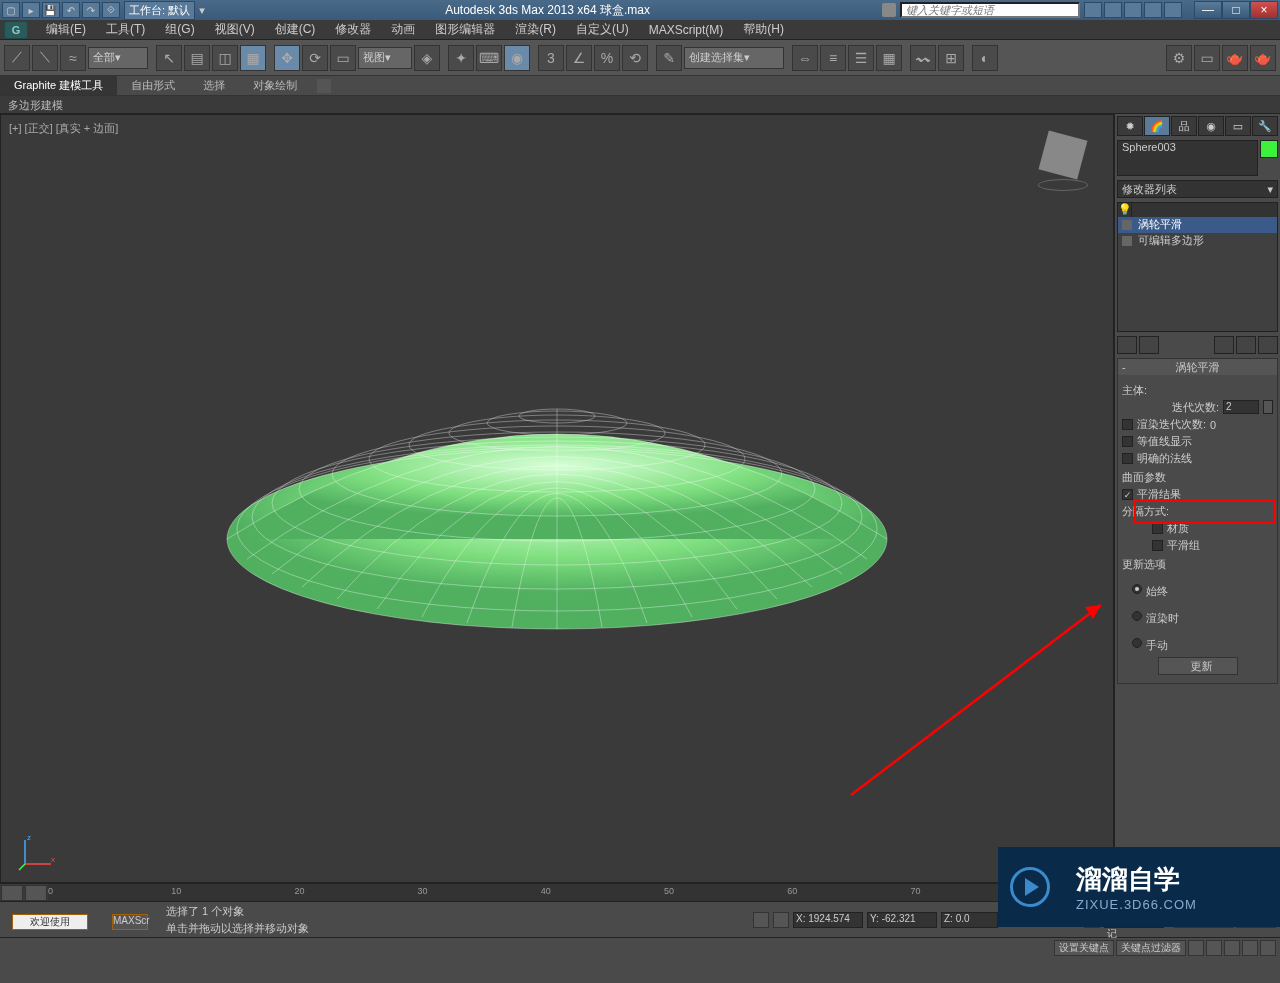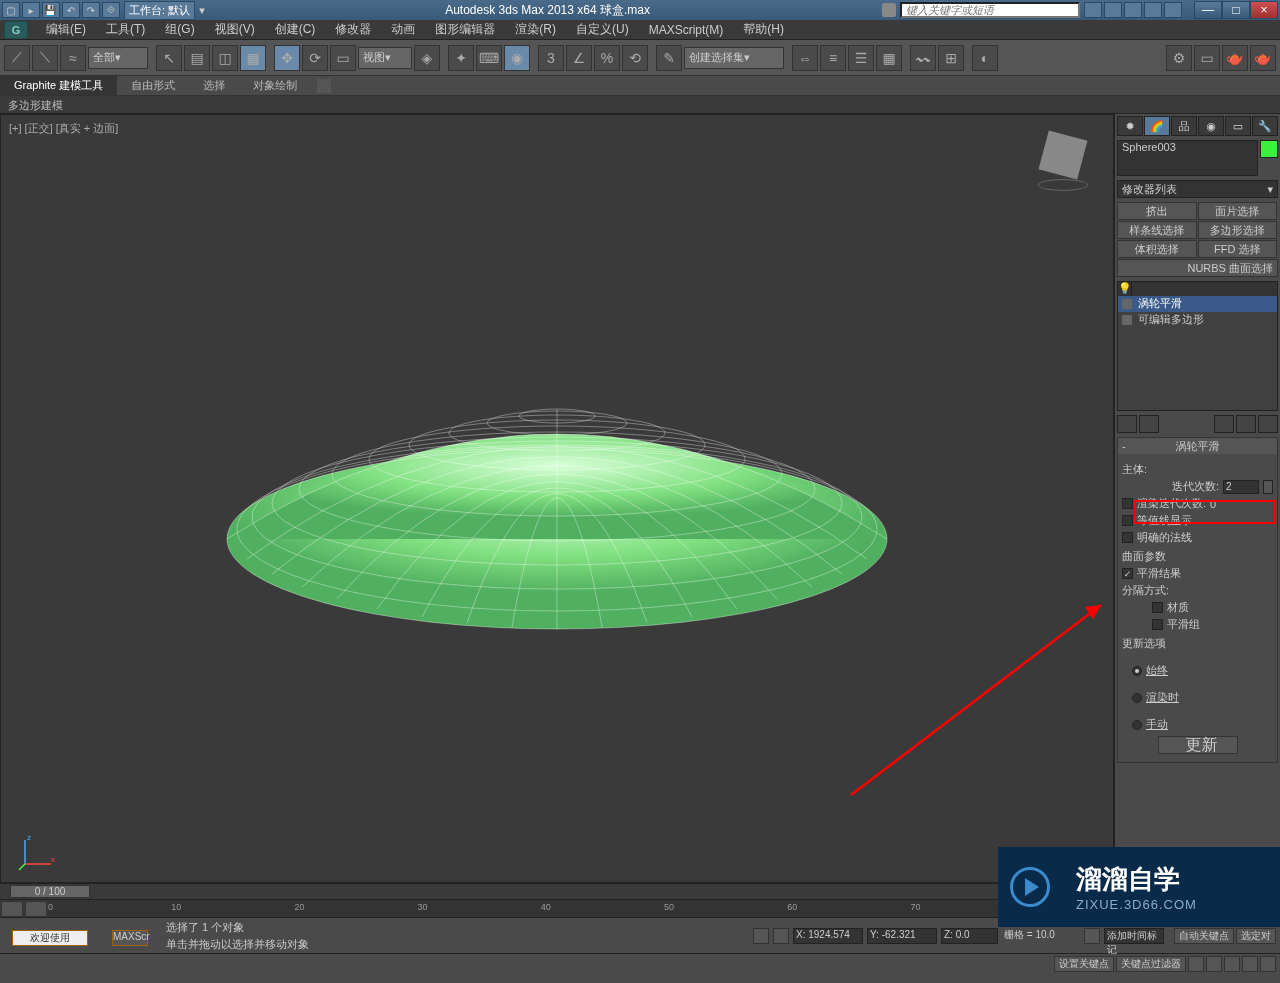--- a/index.html
+++ b/index.html
@@ -64,31 +64,31 @@
 .mod-stack .ms-item { height: 16px; padding: 0 4px 0 20px; font-size: 11px; color: #ccc; position: relative; }
 .mod-stack .ms-item.sel { background: #3a5a8a; color: #fff; }
 .mod-stack .ms-item::before { content: ''; position: absolute; left: 4px; top: 3px; width: 10px; height: 10px; background: #666; }
 .stack-btns { display: flex; padding: 2px; gap: 2px; justify-content: space-between; }
 .stack-btns .sb { width: 20px; height: 18px; background: #444; border: 1px solid #222; }
 
 .rollout { margin: 2px; border: 1px solid #333; }
 .rollout-hdr { height: 16px; background: #555; text-align: center; font-size: 11px; color: #ccc; line-height: 16px; position: relative; }
 .rollout-hdr::before { content: '-'; position: absolute; left: 4px; }
 .rollout-body { padding: 4px; font-size: 11px; color: #ccc; }
-.param-row { display: flex; align-items: center; margin: 2px 0; gap: 4px; }
+.param-row { display: flex; margin: 2px 0; gap: 4px; }
 .param-row .lbl { flex: 1; text-align: right; font-size: 11px; }
 .param-row .spinner { width: 36px; height: 14px; background: #333; border: 1px solid #222; text-align: left; padding: 0 2px; font-size: 10px; }
 .param-row .spinbtn { width: 10px; height: 14px; background: #555; border: 1px solid #222; }
 .chk { display: flex; align-items: center; gap: 4px; margin: 2px 0; font-size: 11px; }
 .chk .box { width: 11px; height: 11px; background: #333; border: 1px solid #222; display:flex;align-items:center;justify-content:center;font-size:9px;color:#ccc; }
-.radio { display: flex; align-items: center; gap: 4px; margin: 12px 0 2px 10px; font-size: 11px; text-decoration: underline; }
+.radio { display: flex; align-items: flex-start; gap: 4px; margin: 12px 0 2px 10px; font-size: 11px; }
 .radio .dot { width: 10px; height: 10px; border-radius: 50%; background: #333; border: 1px solid #222; display:flex;align-items:center;justify-content:center; }
 .radio .dot.on::after { content:''; width:4px;height:4px;border-radius:50%;background:#ccc; }
 .subhdr { font-size: 11px; color: #ccc; margin: 4px 0 2px; }
-.update-btn { width: 80px; height: 18px; background: #555; border: 1px solid #333; margin: 4px auto; text-align: center; line-height: 16px; font-size: 16px; display: block; padding-left: 8px; }
+.update-btn { width: 80px; height: 18px; background: #555; border: 1px solid #333; margin: 4px auto; text-align: center; line-height: 16px; font-size: 11px; display: block; padding-left: 8px; }
 
 .highlight-red { position: absolute; border: 2px solid #ff0000; pointer-events: none; }
 
 
 .bottom-area { position: absolute; bottom: 0; left: 0; right: 0; height: 100px; background: #4a4a4a; }
 .timeline { height: 16px; background: #3a3a3a; position: relative; border-top: 1px solid #222; }
 .timeline .slider { position: absolute; left: 10px; top: 1px; width: 80px; height: 13px; background: #666; border: 1px solid #333; text-align: center; font-size: 10px; line-height: 11px; }
 .timetrack { height: 18px; background: #3a3a3a; border-top: 1px solid #222; display: flex; }
 .timetrack .ctrl { width: 22px; height: 16px; background: #555; border: 1px solid #333; margin: 1px; }
 .timetrack .track { flex: 1; background: #333; position: relative; }
@@ -281,29 +281,20 @@
       <div class="ct">🔧</div>
     </div>
     <div class="obj-name-row">
       <div class="obj-name">Sphere003</div>
       <div class="obj-color"></div>
     </div>
     <div class="mod-dd">
       <span>修改器列表</span>
         <span>▾</span>
     </div>
-    <div class="mod-btns">
-      <div class="mb">挤出</div>
-      <div class="mb">面片选择</div>
-      <div class="mb">样条线选择</div>
-      <div class="mb">多边形选择</div>
-      <div class="mb">体积选择</div>
-      <div class="mb">FFD 选择</div>
-      <div class="mb full">NURBS 曲面选择</div>
-    </div>
     <div class="mod-stack">
       <div class="ms-hdr">
           <div class="c">💡</div>
         </div>
       <div class="ms-item sel">涡轮平滑</div>
       <div class="ms-item">可编辑多边形</div>
     </div>
     <div class="stack-btns">
       <div class="sb"></div>
       <div class="sb"></div>
@@ -367,23 +358,20 @@
           </div>
         <div class="update-btn">更新</div>
       </div>
     </div>
   </div>
 </div>
 
 <div class="highlight-red" style="top:500px; right:4px; width:142px; height:24px"></div>
 
 <div class="bottom-area">
-  <div class="timeline">
-    <div class="slider">0 / 100</div>
-  </div>
   <div class="timetrack">
     <div class="ctrl"></div>
     <div class="ctrl"></div>
     <div class="track">
       <span class="ticklbl" style="left:0%">0</span>
       <span class="ticklbl" style="left:10%">10</span>
       <span class="ticklbl" style="left:20%">20</span>
       <span class="ticklbl" style="left:30%">30</span>
       <span class="ticklbl" style="left:40%">40</span>
       <span class="ticklbl" style="left:50%">50</span>

